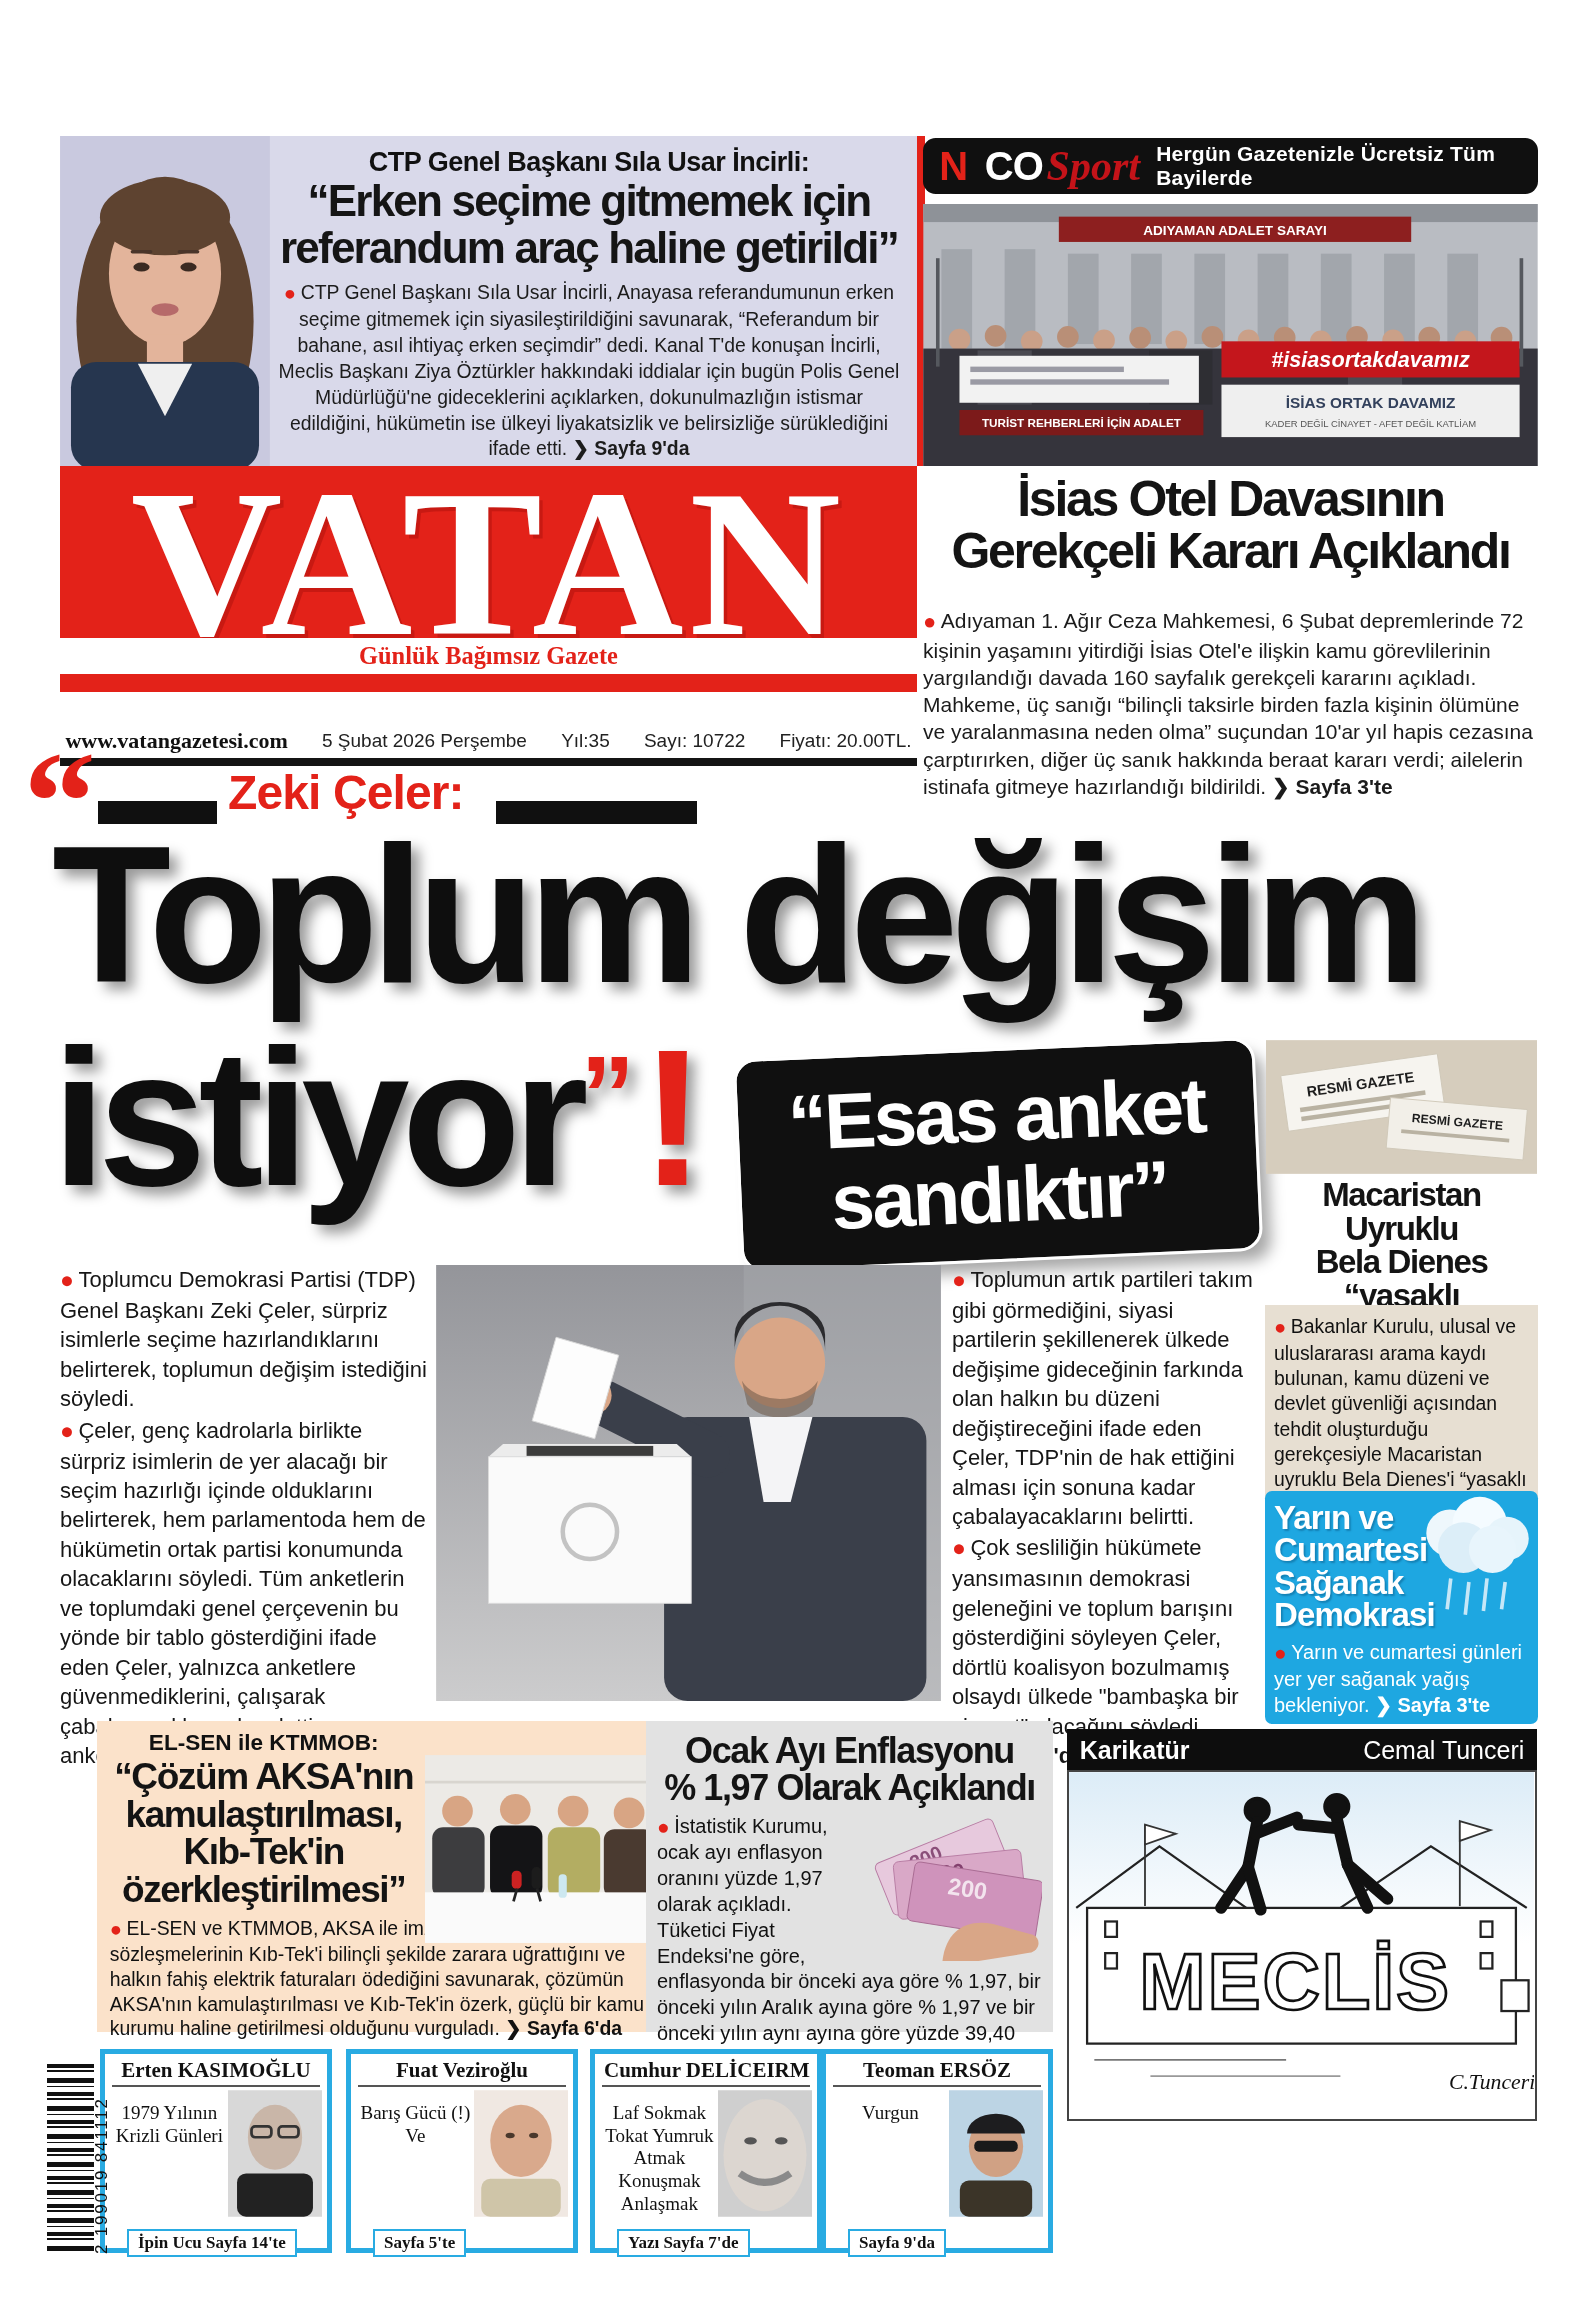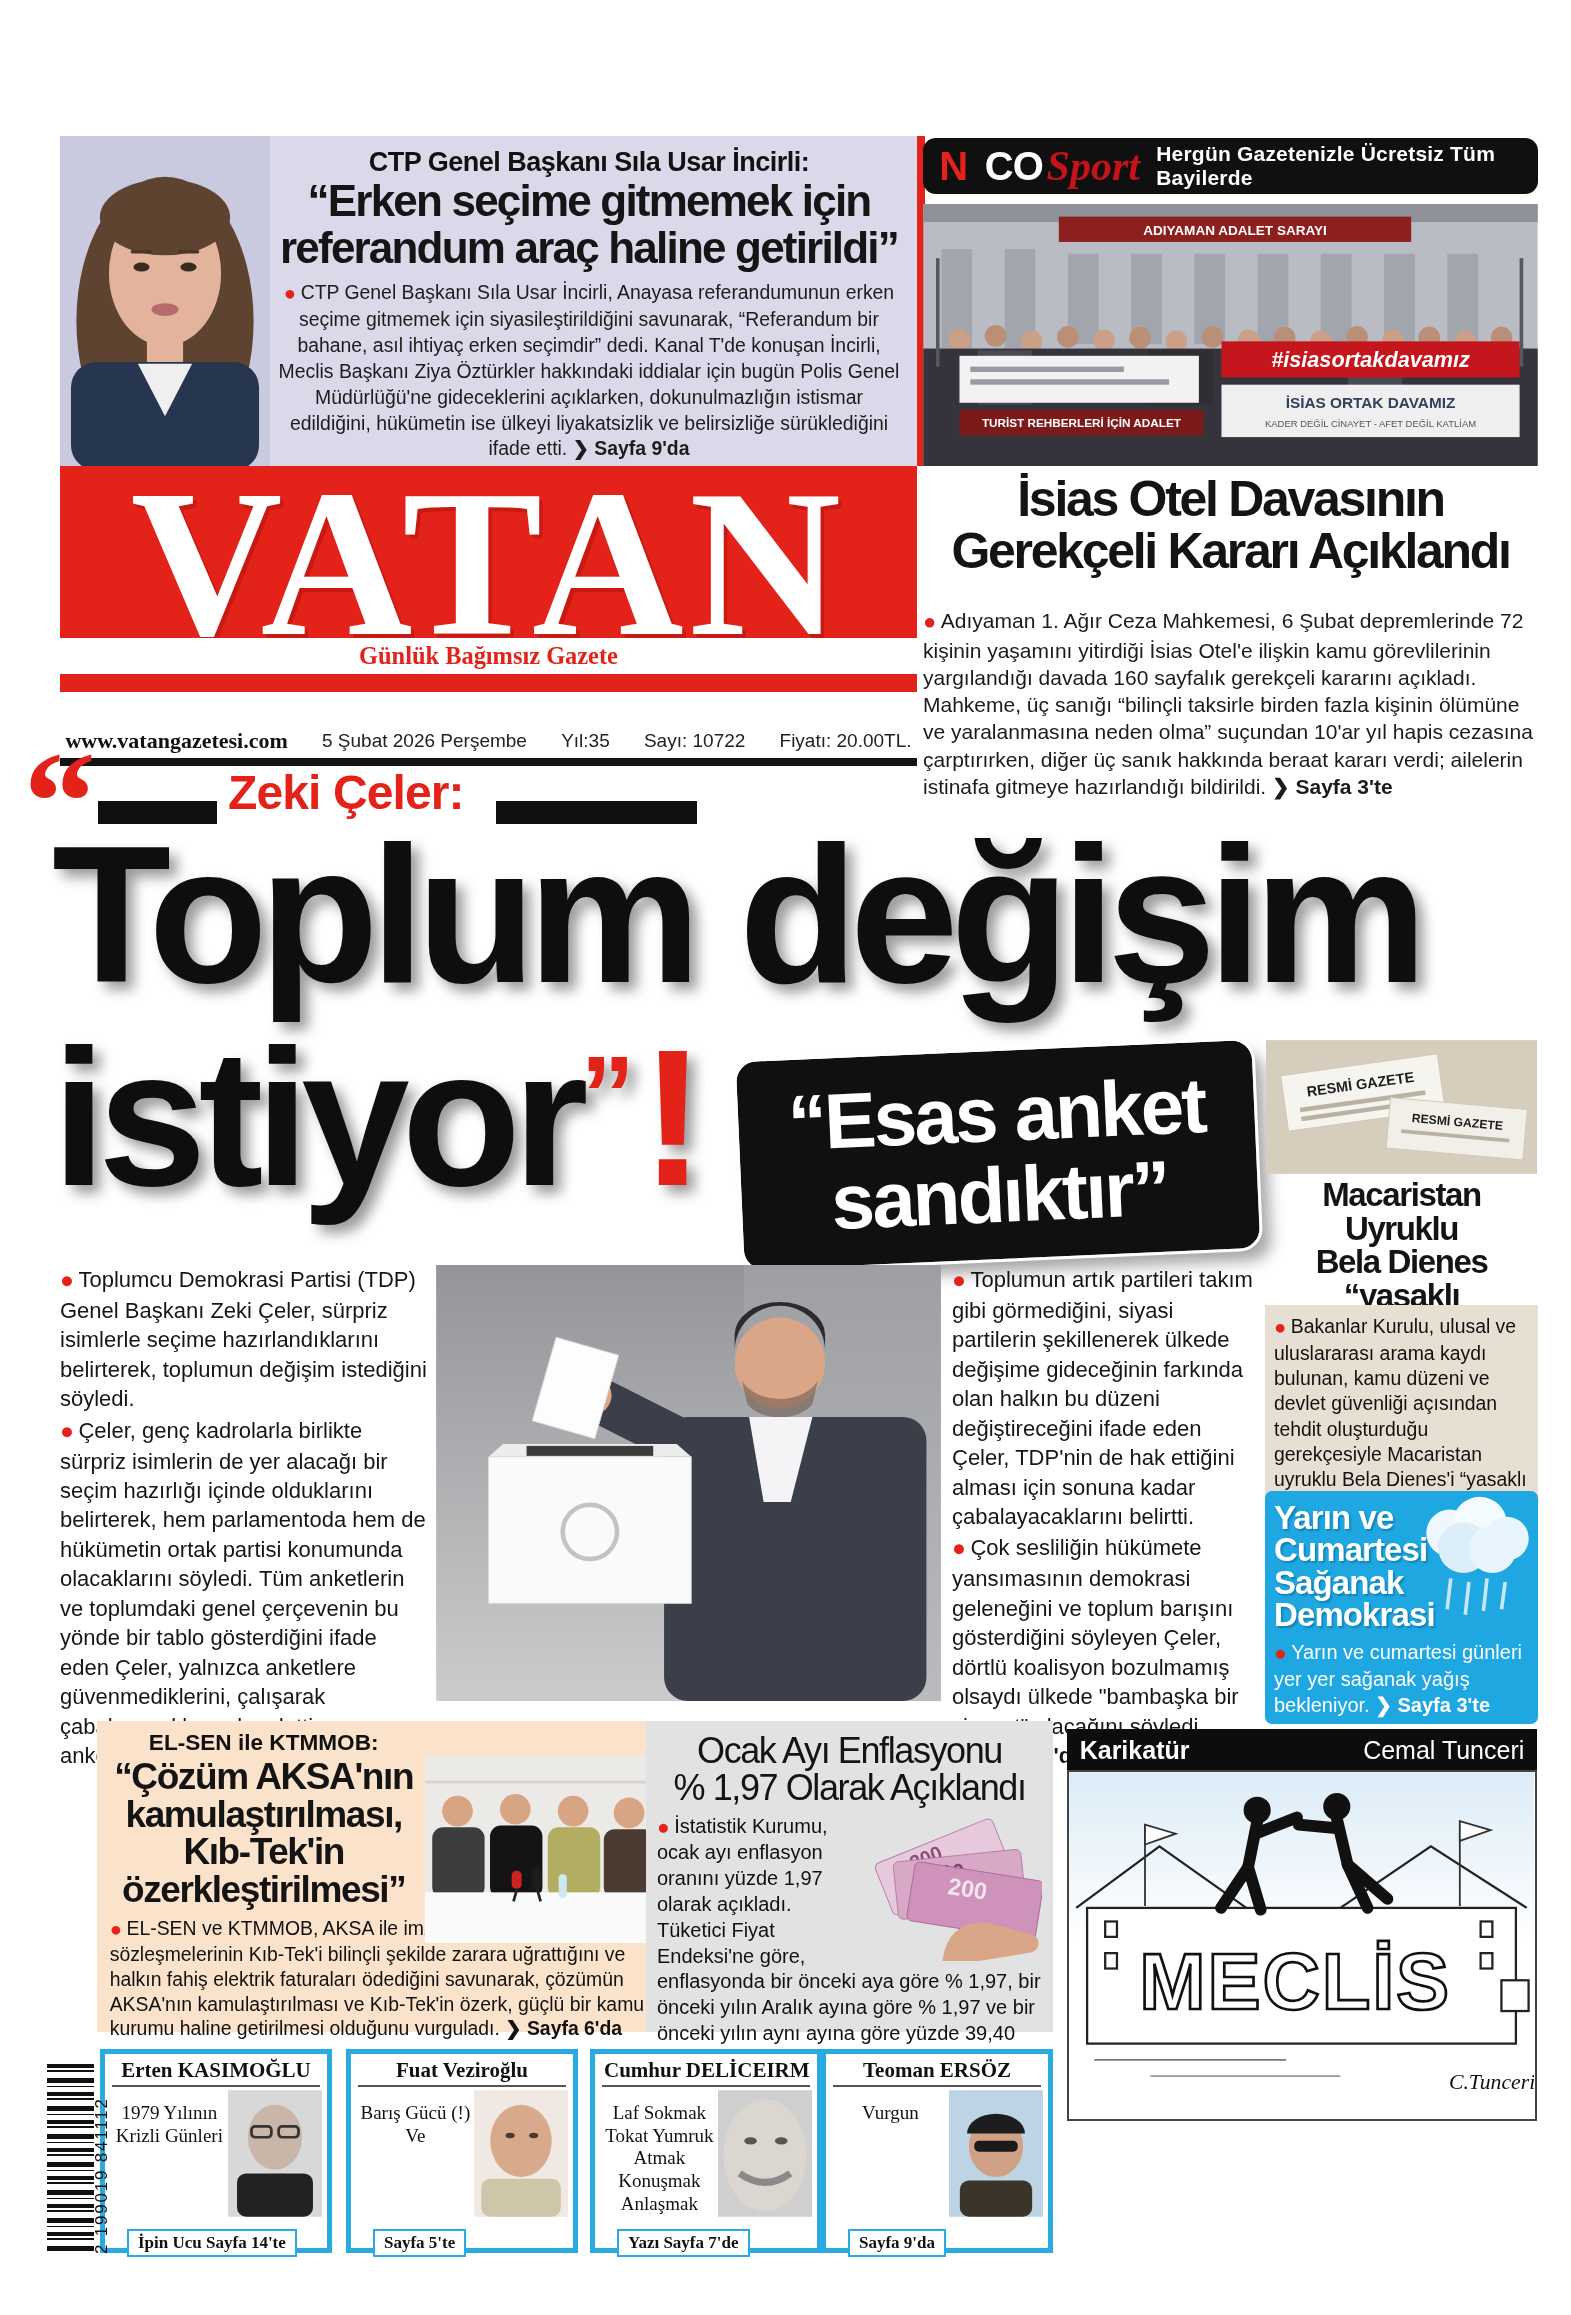--- a/index.html
+++ b/index.html
@@ -90,21 +90,21 @@
   #karikatur-artist{color:#fff;font-size:25px;}
   #cartoon-frame{left:1067px;top:1770px;width:470px;height:351px;background:#fff;border:2.7px solid #444;box-sizing:border-box;}
 
   
   #elsen-box{left:60px;top:1721px;width:572px;height:311px;background:#fbe2ca;box-sizing:border-box;padding:9px 12.7px;margin-left:37px;}
   #elsen-kicker{text-align:center;font-size:22.6px;font-weight:bold;width:308px;}
   #elsen-hl{width:308px;text-align:center;font-size:37px;font-weight:800;letter-spacing:-1.4px;line-height:1.02;margin-top:1.8px;color:#141414;}
   #elsen-photo{position:absolute;right:11px;top:34px;width:233px;height:188px;}
   #elsen-body{margin-top:7.2px;font-size:19.4px;line-height:1.28;}
   #inflation-box{left:646px;top:1721px;width:407px;height:311px;background:#e2e2e2;box-sizing:border-box;padding:11px 11px;}
-  #inflation-hl{text-align:center;font-size:36px;font-weight:400;letter-spacing:-1.4px;line-height:1.03;color:#141414;}
+  #inflation-hl{text-align:center;font-size:36px;font-weight:700;letter-spacing:-1.4px;line-height:1.03;color:#141414;}
   #money-photo{float:right;width:172px;height:149px;margin:5.4px 0 0 5.4px;}
   #inflation-body{font-size:20px;line-height:1.29;margin-top:7.2px;}
 
   
   .columnist{position:absolute;top:2049px;width:232px;height:204px;background:#fff;border:5.4px solid #29abe2;
              box-sizing:border-box;}
   #columnist-0{left:100px;} #columnist-1{left:346px;} #columnist-2{left:590px;} #columnist-3{left:821px;}
   .col-name{font-family:"Liberation Serif",serif;font-weight:bold;font-size:21px;text-align:center;
             padding:3.6px 1.8px 2.7px 1.8px;border-bottom:2.7px solid #555;margin:0 7.2px;white-space:nowrap;overflow:hidden;}
   .col-title{font-family:"Liberation Serif",serif;font-size:19px;text-align:center;width:118px;margin-top:14.5px;

